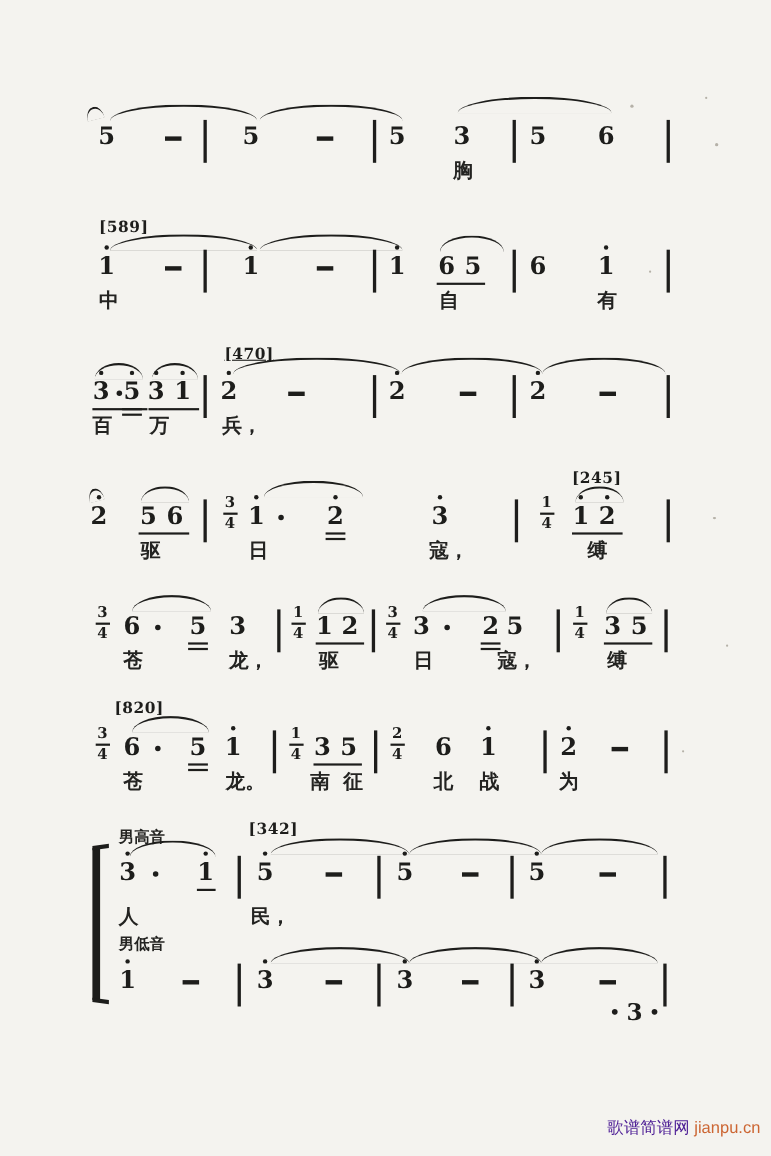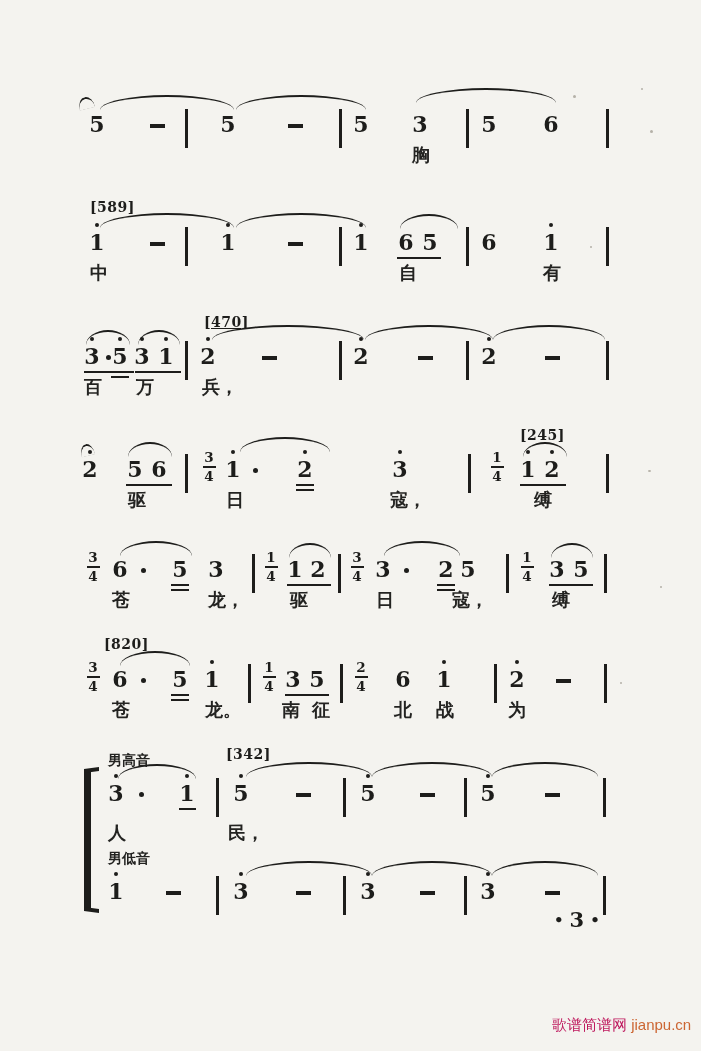--- a/index.html
+++ b/index.html
@@ -31,21 +31,21 @@
            border-left:7px solid #1d1d1b;}
   .bracket:before,.bracket:after{content:"";position:absolute;left:-7px;width:15px;height:4px;
            background:#1d1d1b;}
   .bracket:before{top:-3px;transform:skewY(-8deg);}
   .bracket:after{bottom:-3px;transform:skewY(8deg);}
   #pagenum{position:absolute;left:548px;top:909px;color:#1d1d1b;white-space:nowrap;
            font:bold 21px/1 "DejaVu Serif","Liberation Serif",serif;}
   #pagenum .pdot{font-size:15px;vertical-align:2px;padding:0 6px;}
   #wm{position:absolute;left:552px;top:1016px;font-size:15px;white-space:nowrap;
       font-family:"Liberation Sans",sans-serif;}
-  #wm .wm-cjk{color:#be185d;}
+  #wm .wm-cjk{color:#4c1d95;}
   #wm .wm-latin{color:#cc6633;}
   .speck{position:absolute;border-radius:50%;background:#b5b1a8;}
 </style>
 </head>
 <body>
 
 <div id="page">
   <div id="score">
       <div class="vlabel" style="left: 108px; top: 753px;">男高音</div>
       <div class="vlabel" style="left: 108px; top: 851px;">男低音</div>

